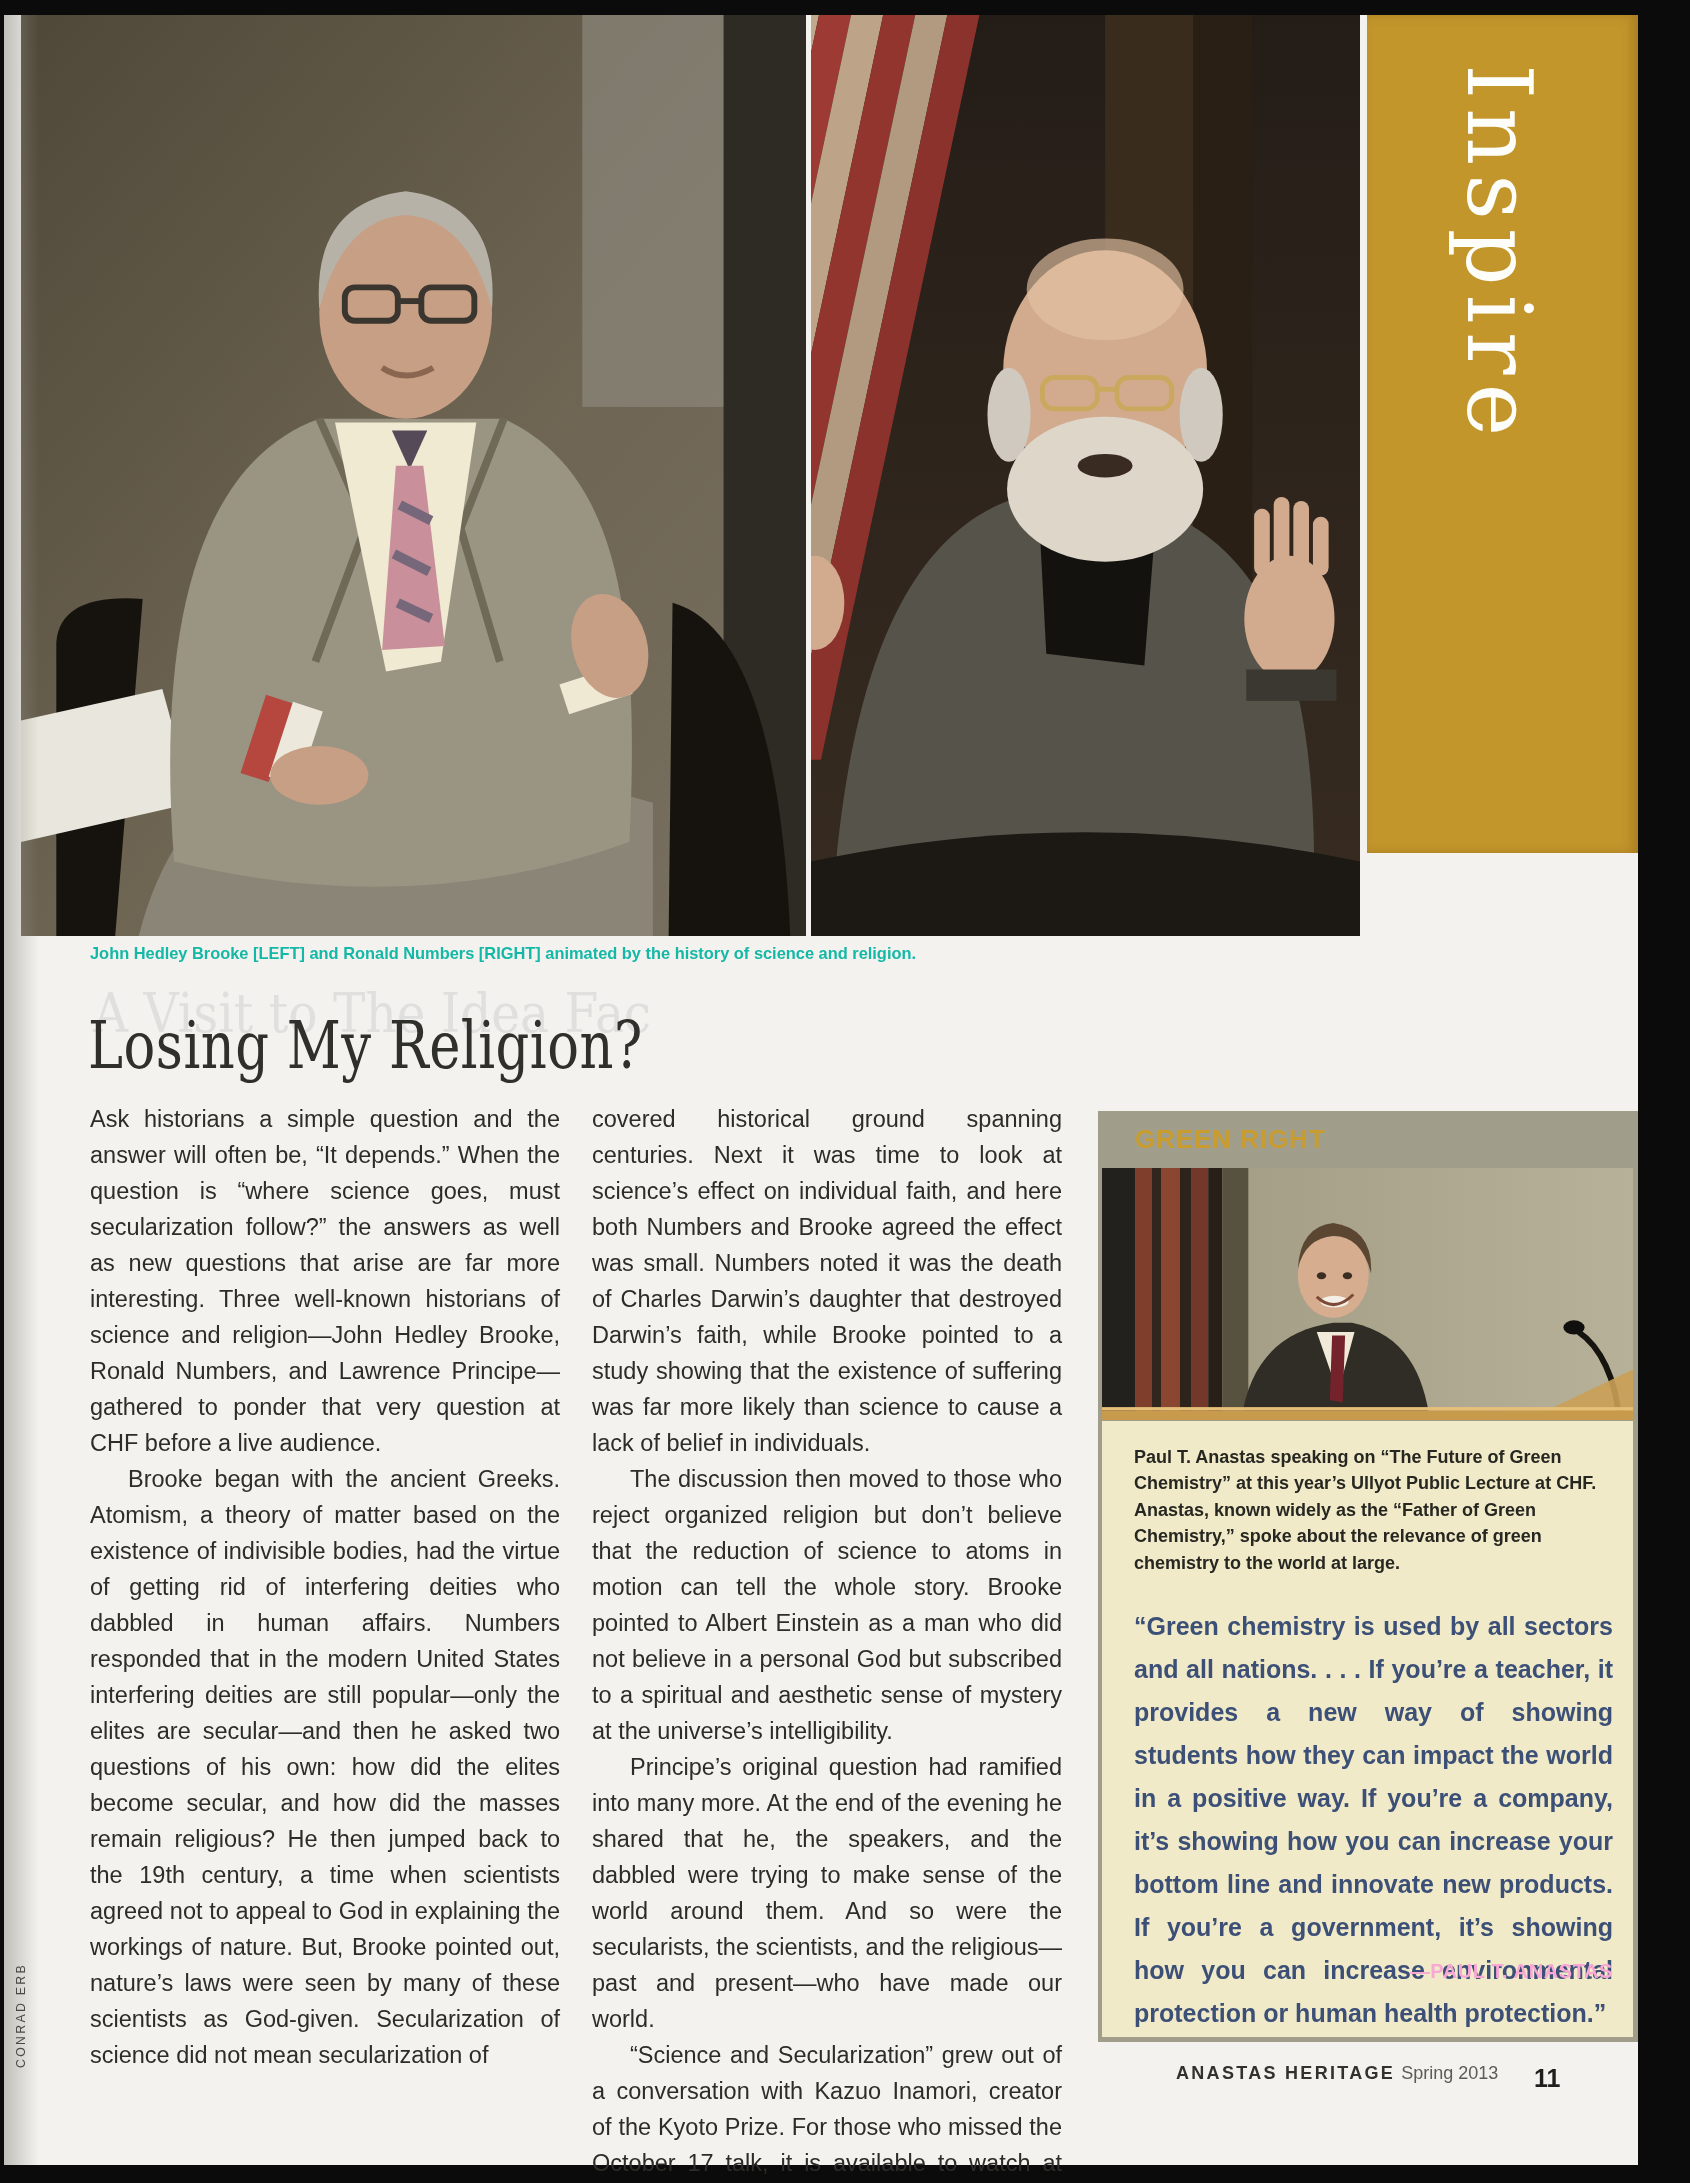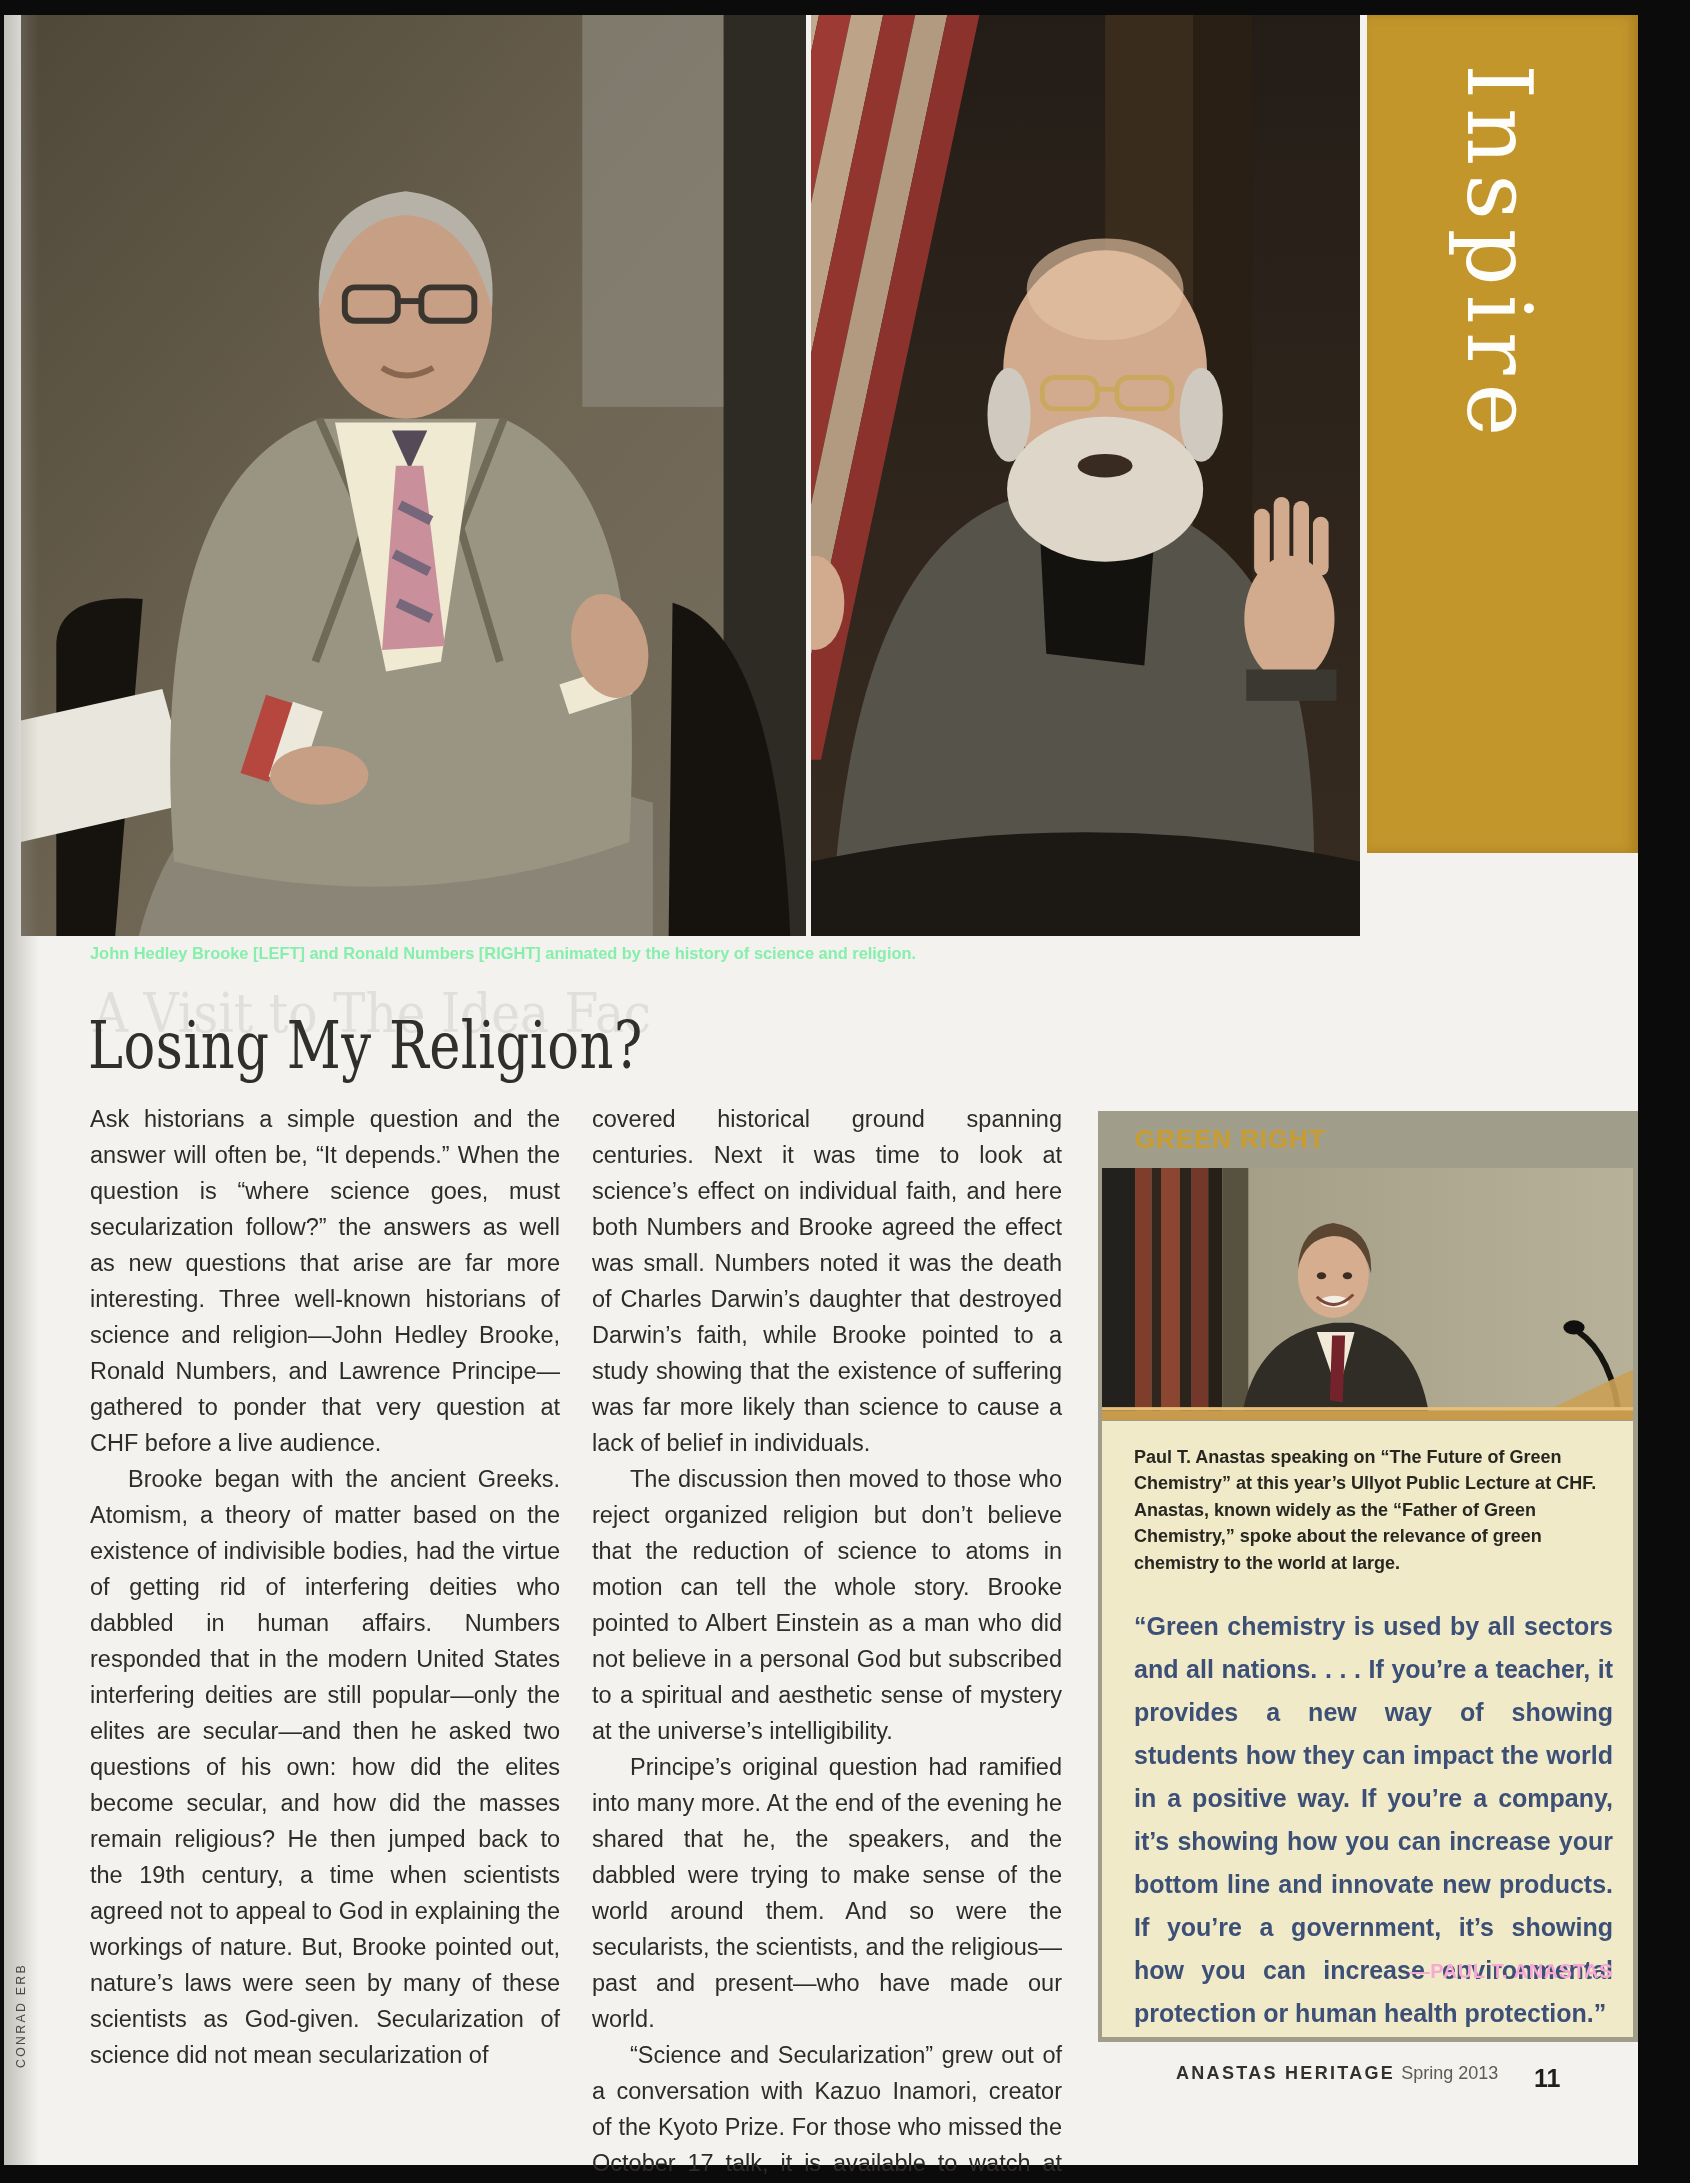--- a/index.html
+++ b/index.html
@@ -9,21 +9,21 @@
   .spine{position:absolute;left:3.5px;top:15.3px;width:41px;height:2150px;
          background:linear-gradient(90deg,rgba(150,148,142,.55),rgba(150,148,142,0) 85%);}
   .photo{position:absolute;overflow:hidden;}
   .photo svg{display:block;width:100%;height:100%;}
   .banner{position:absolute;left:1367px;top:15.3px;width:271px;height:838px;background:#c3962c;
           box-shadow:inset -5.9px 0 10.6px rgba(90,60,0,.25);}
   .banner-text{position:absolute;left:50%;top:49px;transform:translateX(-54%);
           writing-mode:vertical-rl;color:#fdfdf9;font-family:"DejaVu Serif",serif;
           font-size:89px;letter-spacing:.10em;line-height:1;}
   .photo-caption{position:absolute;left:90px;top:943px;width:1151px;
-          font:700 16.4px/21px "Liberation Sans",sans-serif;color:#86efac;}
+          font:700 16.4px/21px "Liberation Sans",sans-serif;color:#14b8a6;}
   .ghost-headline{position:absolute;left:93px;top:982px;font-family:"DejaVu Serif",serif;
           font-size:54px;color:rgba(112,112,126,.15);white-space:nowrap;
           transform:scaleX(.9);transform-origin:left top;}
   .headline{position:absolute;left:88px;top:1007px;font-family:"DejaVu Serif",serif;
           font-size:66px;color:#2f2f2b;white-space:nowrap;
           transform:scaleX(.8);transform-origin:left top;letter-spacing:0.6px;}
   .col{position:absolute;top:1101px;width:470px;height:998px;
           font-family:Liberation Sans, sans-serif;font-size:23.5px;line-height:36px;
           color:#2d2c28;text-align:justify;}
   .col p{margin:0;}

